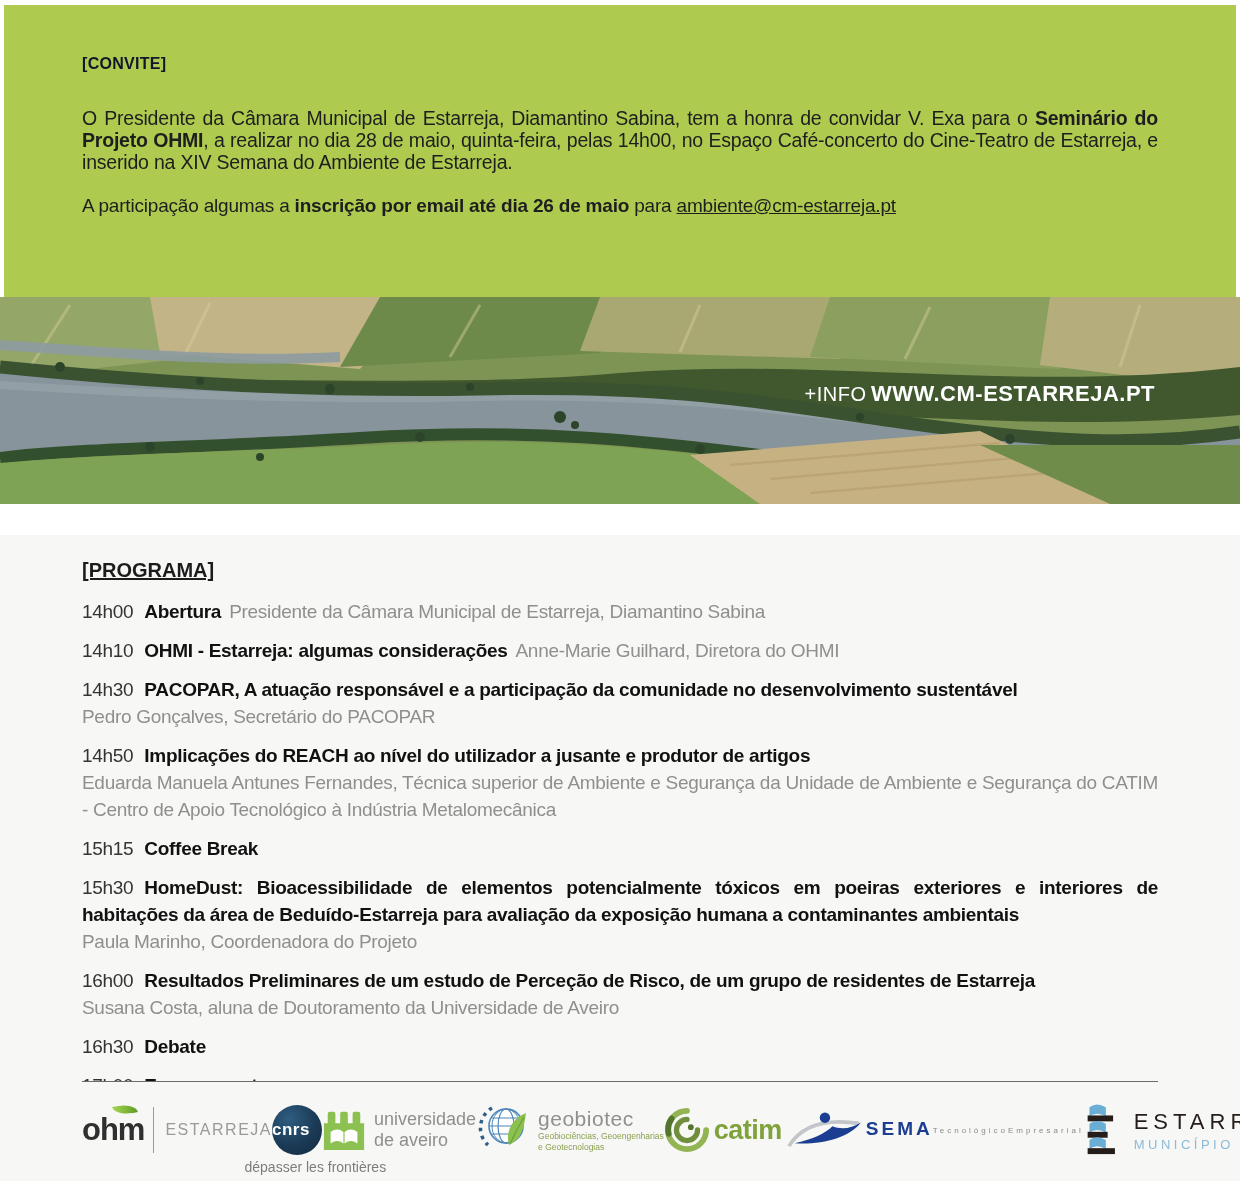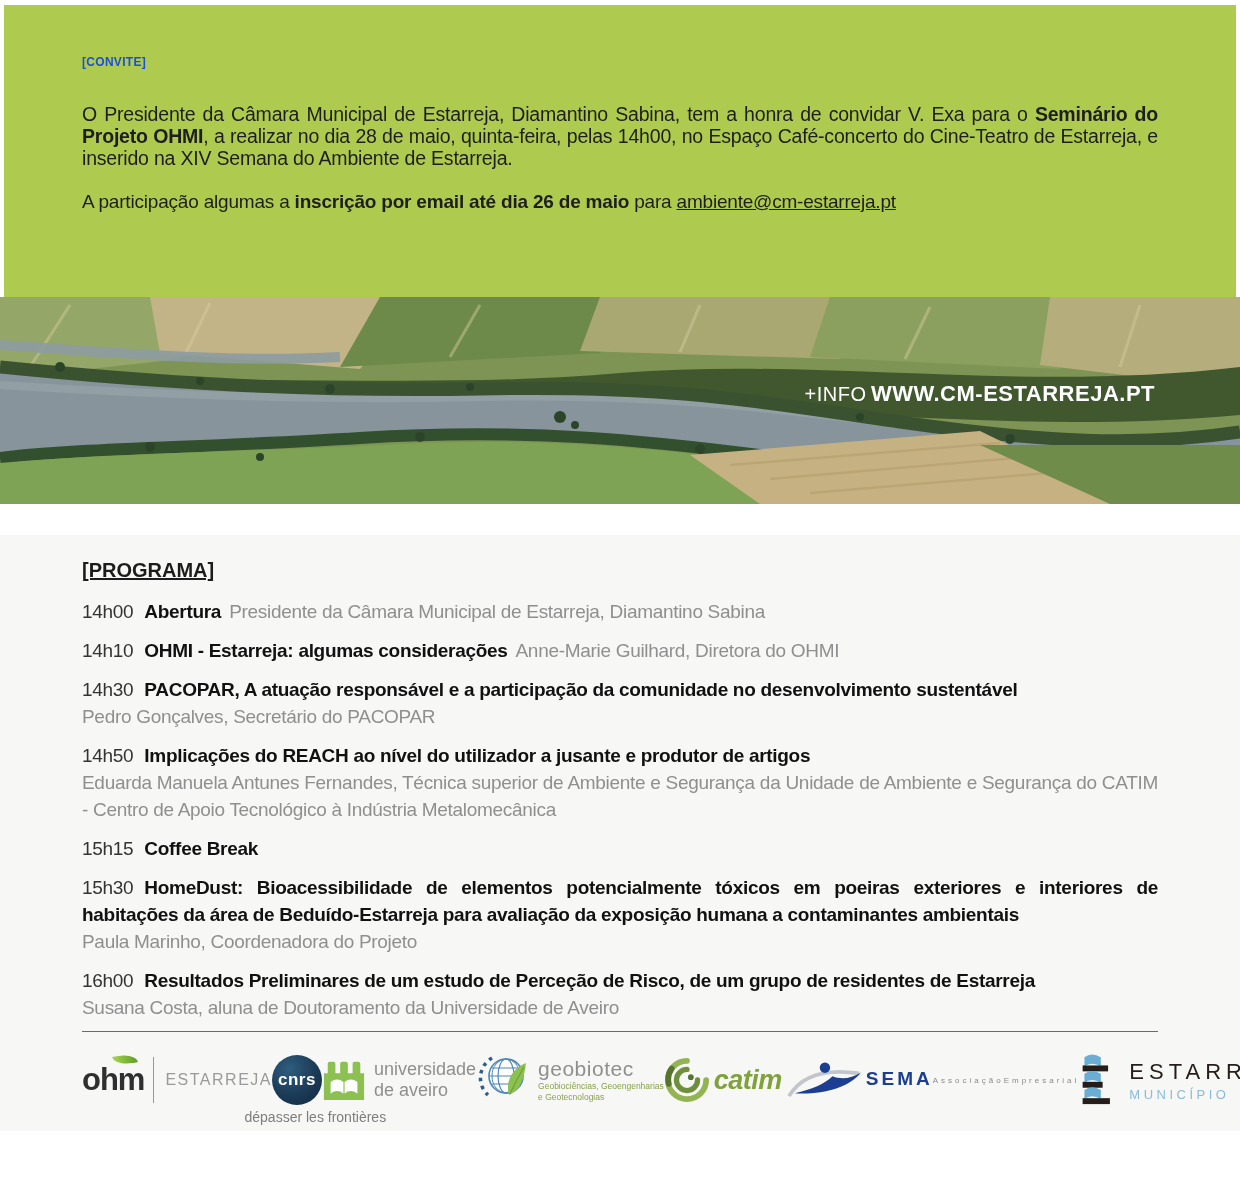--- a/index.html
+++ b/index.html
@@ -11,21 +11,21 @@
     color:#222;
   }
   
   .invite-section {
     background:#aecb50;
     margin:5px 4px 0 4px;
     height:292px;
     padding:50px 78px 0 78px;
   }
   .convite-tag {
-    font-size:12px; font-weight:bold; color:#1d4ed8; letter-spacing:0.3px;
+    font-size:16px; font-weight:bold; color:#0f172a; letter-spacing:0.3px;
   }
   .invite-paragraph {
     margin:34px 0 0 0;
     font-size:19.5px; line-height:22px; letter-spacing:-0.2px;
     text-align:justify; color:#1e1e1e;
   }
   .invite-paragraph .b { font-weight:bold; }
   .invite-registration {
     margin:22px 0 0 0;
     font-size:19px; letter-spacing:-0.2px; color:#1e1e1e;
@@ -61,21 +61,21 @@
   .prog-time { padding-right:11px; color:#333333; }
   .prog-title { font-weight:bold; color:#111111; }
   .prog-speaker-inline { color:#8f8f8f; padding-left:3px; }
   .prog-speaker-inline:empty, .prog-speaker-block:empty { display:none; }
   .prog-speaker-block {
     font-size:19px; line-height:27px; letter-spacing:-0.3px;
     text-align:justify; color:#8f8f8f;
   }
 
   
-  .footer-wrap { position:absolute; left:0; right:0; top:1031px; background:#f7f7f5; height:100px; }
+  .footer-wrap { position:absolute; left:0; right:0; top:1081px; background:#f7f7f5; height:100px; }
   .footer-divider { margin:0 82px; border-top:1px solid #6b6b6b; }
   .footer-logos {
     margin:0 82px; height:96px;
     display:flex; align-items:center; justify-content:space-between;
   }
   .logo { display:flex; align-items:center; flex:0 0 auto; }
 
   
   .ohm-mark { position:relative; }
   .ohm-text { font-size:31px; font-weight:bold; color:#2f2f2f; letter-spacing:-1px; }
@@ -86,39 +86,39 @@
     transform:rotate(-14deg);
   }
   .ohm-sep { width:1px; height:46px; background:#9a9a9a; margin:0 11px 0 9px; }
   .ohm-city { font-size:16px; color:#9a9a9a; letter-spacing:1.5px; }
 
   
   .cnrs-block { flex-direction:column; position:relative; }
   .cnrs-circle {
     width:50px; height:50px; border-radius:50%;
     background:radial-gradient(circle at 34% 28%, #2f5d80 0%, #1b3a55 55%, #122b42 100%);
-    display:flex; align-items:center; justify-content:center;
+    display:flex; align-items:center; justify-content:flex-start;
   }
   .cnrs-name { color:#ffffff; font-size:17px; font-weight:bold; letter-spacing:0.5px; }
   .cnrs-caption {
     position:absolute; top:54px; left:50%; transform:translateX(-35%);
     width:150px; font-size:14px; color:#7d7d7d; white-space:nowrap;
   }
 
   
   .geo-text { display:flex; flex-direction:column; margin-left:6px; }
   .geo-name { font-size:21px; color:#8f8f8f; letter-spacing:0.5px; }
   .geo-sub { font-size:8.5px; color:#8aa04f; line-height:11px; }
 
   
   .ua-text { display:flex; flex-direction:column; margin-left:8px; }
   .ua-line { font-size:18px; color:#8f8f8f; line-height:21px; }
 
   
-  .catim-name { font-size:27px; font-weight:bold; color:#7fa23c; margin-left:4px; letter-spacing:-0.5px;font-style:italic; }
+  .catim-name { font-size:27px; font-weight:bold; color:#7fa23c; margin-left:4px; letter-spacing:-0.5px; }
 
   
   .sema-block { flex-direction:row; justify-content:center; }
   .sema-name { font-size:19px; font-weight:bold; color:#1b3e92; letter-spacing:3px; margin-top:-2px; }
   .sema-sub { font-size:8px; color:#8a8a8a; letter-spacing:3px; line-height:11px; }
 
   
   .mun-text { display:flex; flex-direction:column; margin-left:10px; }
   .mun-name { font-size:22px; color:#241d1a; letter-spacing:5px; }
   .mun-sub { font-size:13px; color:#8bbbd9; letter-spacing:3.5px; margin-top:2px; }
@@ -308,21 +308,21 @@
       <span class="catim-name">catim</span>
     </div>
 
     <div class="logo sema-block">
       <svg width="84" height="36" viewBox="0 0 86 38">
         <path d="M6,36 C18,16 40,6 80,12" stroke="#c2c6ca" stroke-width="4" fill="none"></path>
         <circle cx="44" cy="6" r="5.5" fill="#1b3e92"></circle>
         <path d="M12,33 C30,29 44,23 52,15 C62,19 72,17 82,11 C70,27 40,35 12,33 Z" fill="#1b3e92"></path>
       </svg>
       <span class="sema-name">SEMA</span>
-      <span class="sema-sub">Associação</span>
+      <span class="sema-sub">Tecnológico</span>
       <span class="sema-sub">Empresarial</span>
     </div>
 
     <div class="logo mun-block">
       <svg width="40" height="58" viewBox="0 0 44 58">
         <path d="M6,14 L6,4 Q14,-2 24,4 L24,14 Q14,8 6,14 Z" fill="#6aaed6"></path>
         <rect x="4" y="13" width="28" height="6.5" fill="#241d1a"></rect>
         <path d="M6,32 L6,22 Q14,16 24,22 L24,32 Q14,26 6,32 Z" fill="#6aaed6"></path>
         <rect x="4" y="31" width="22" height="6.5" fill="#241d1a"></rect>
         <path d="M6,50 L6,40 Q14,34 24,40 L24,50 Q14,44 6,50 Z" fill="#6aaed6"></path>

